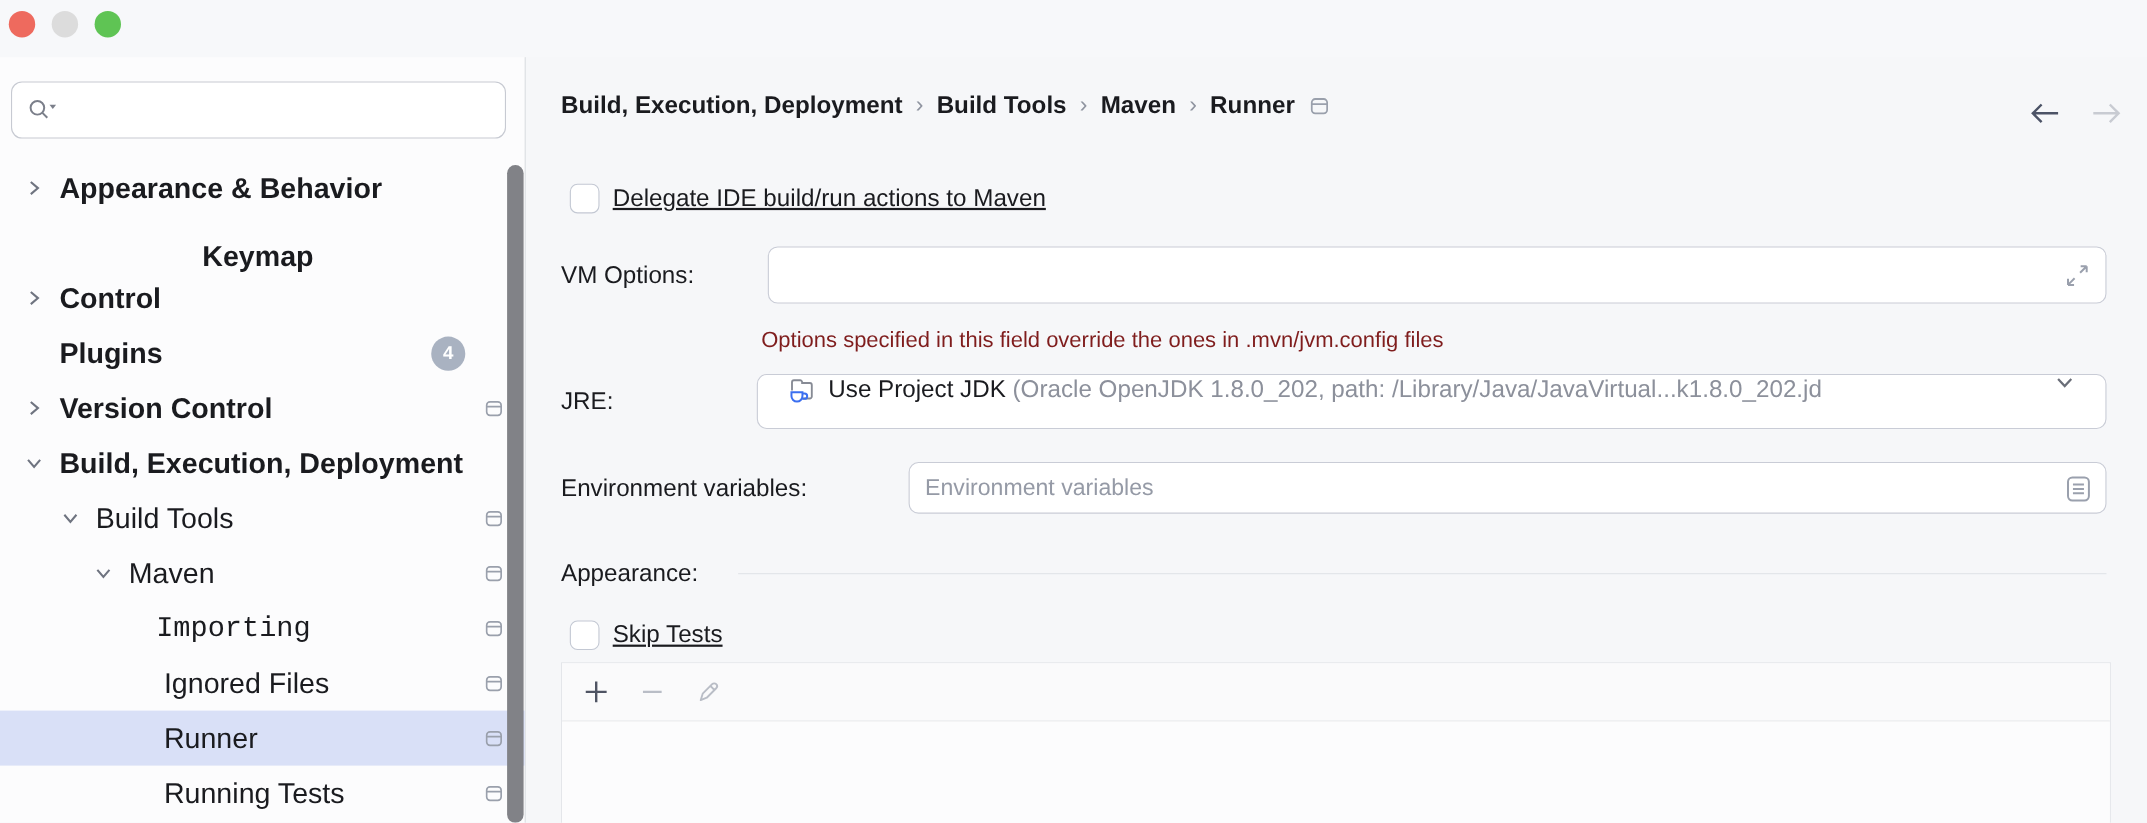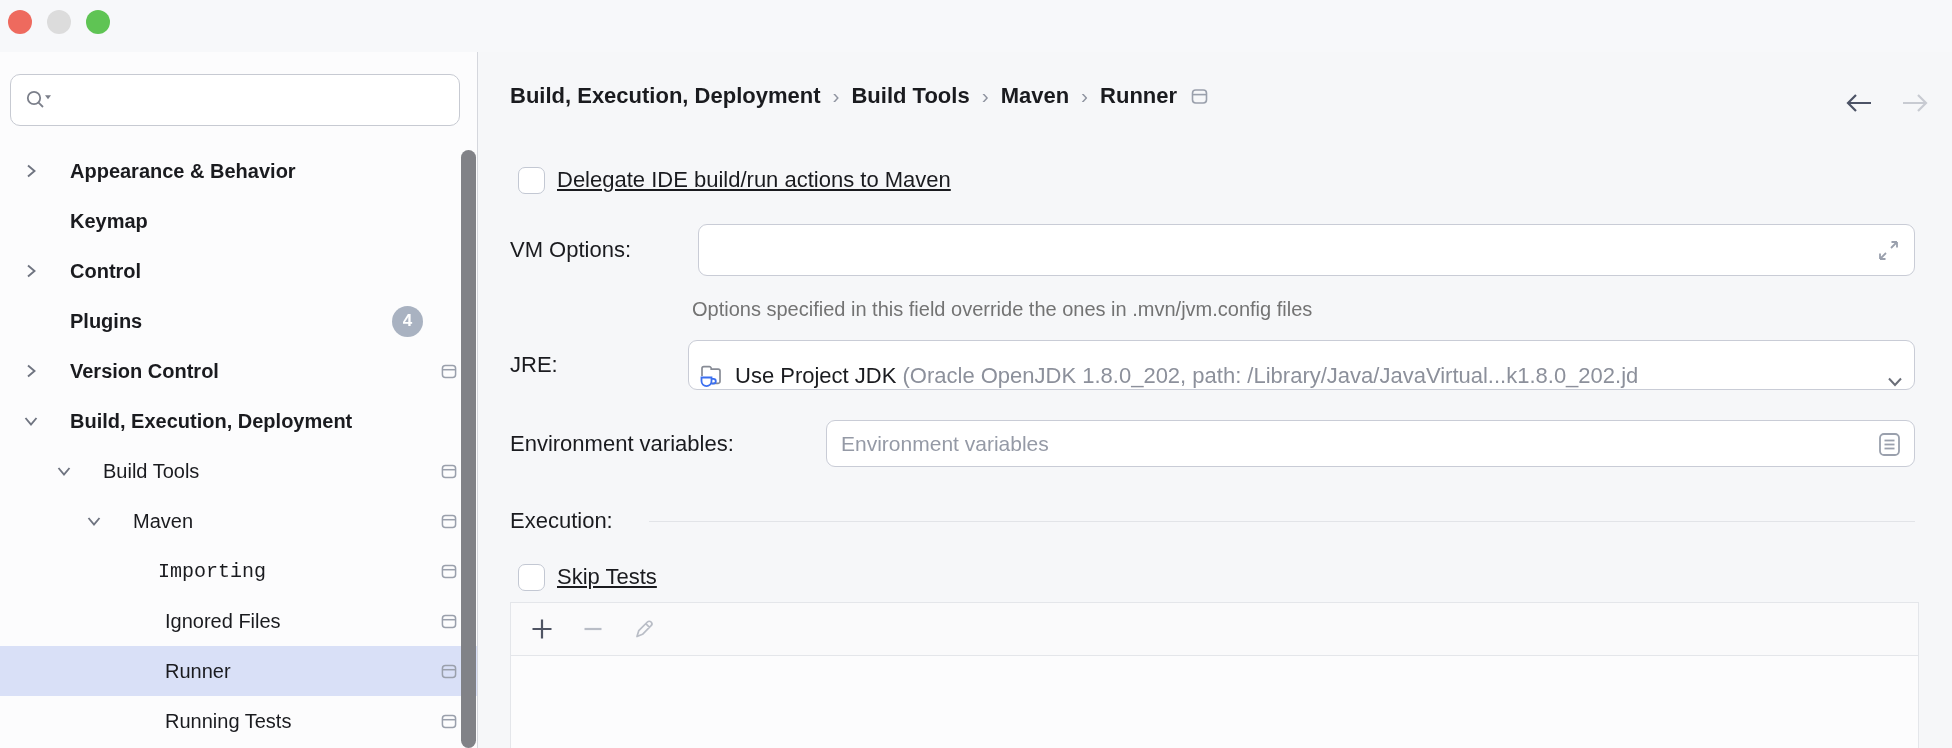--- a/index.html
+++ b/index.html
@@ -21,21 +21,21 @@
   .sidebar { position:relative; width:478px; height:696px; background:#fcfcfd; border-right:1px solid #d5d7dd; flex:none; }
   .main { position:relative; flex:1; height:696px; background:#f6f7f9; }
 
   
   .searchbox { margin:22px 0 0 10px; width:450px; height:52px; background:#fff; border:1px solid #c7cad2; border-radius:10px; display:flex; align-items:center; padding-left:13px; }
   .searchbox input { border:none; outline:none; flex:1; height:100%; font-size:21px; background:transparent; margin-left:8px; font-family:inherit; }
   .tree { margin-top:20px; }
   .trow { height:50px; display:flex; align-items:center; padding-right:20px; cursor:default; }
   .trow.sel { background:#d9e0f7; }
   .chev { width:30px; height:22px; display:flex; align-items:center; justify-content:center; flex:none; }
-  .tlabel { margin-left:24px; font-size:20px; white-space:nowrap; }
+  .tlabel { margin-left:8px; font-size:26px; white-space:nowrap; }
   .tlabel.b { font-weight:700; }
   .sp { flex:1; }
   .badge { width:31px; height:31px; border-radius:50%; background:#a9b2c1; color:#fff; font-size:17px; font-weight:700; display:flex; align-items:center; justify-content:center; flex:none; }
   .mod { width:16px; height:16px; margin-left:18px; flex:none; display:flex; align-items:center; justify-content:center; }
   .vscroll { position:absolute; left:461px; top:98px; bottom:0; width:15px; border-radius:8px; background:#818287; }
 
   
   .mrow { position:absolute; left:32px; right:37px; display:flex; align-items:center; }
   .breadcrumb { top:30px; height:28px; font-size:22px; font-weight:700; }
   .bc-sep { color:#8f94a0; font-weight:400; margin:0 12px; font-size:21px; }
@@ -44,23 +44,23 @@
 
   .ckrow { height:28px;text-decoration:underline; }
   .checkbox { width:27px; height:27px; border:1.6px solid #c3c8d3; border-radius:7px; background:#fff; margin-left:8px; margin-right:12px; flex:none; }
   .cklabel { font-size:22px; }
 
   .flabel { width:178px; flex:none; font-size:22px; color:#1a1b1f; }
   .flabel.wide { width:306px; }
   .field { flex:1; height:52px; background:#fff; border:1px solid #c9ccd6; border-radius:9px; display:flex; align-items:center; padding:0 12px 0 14px;margin-left:10px; }
   .field input { border:none; outline:none; flex:1; font-size:21px; font-family:inherit; background:transparent; color:#1a1b1f; }
   .field input::placeholder { color:#959aa6; }
-  .help { position:absolute; left:214px; top:246px; font-size:20px; color:#737373; }
-
-  .combo { flex:1; height:50px; background:#fff; border:1px solid #c9ccd6; border-radius:9px; display:flex; align-items:flex-end; padding:0 8px; overflow:hidden; }
+  .help { position:absolute; left:214px; top:246px; font-size:20px; color:#7f1d1d; }
+
+  .combo { flex:1; height:50px; background:#fff; border:1px solid #c9ccd6; border-radius:9px; display:flex; align-items:flex-start; padding:0 26px; overflow:hidden; }
   .combo .jtxt { flex:1; overflow:hidden; white-space:nowrap; font-size:22px; margin-left:10px; }
   .jgray { color:#8c909b; }
 
   .sep-line { flex:1; height:1px; background:#e2e4e8; margin-left:36px; }
   .plabel { font-size:22px; }
 
   .panel { position:absolute; left:32px; right:33px; top:550px; height:230px; border:1px solid #e4e6ea; background:#fcfcfd; }
   .ptoolbar { height:53px; background:#fafafb; border-bottom:1px solid #e4e6ea; display:flex; align-items:center; padding-left:16px; }
   .tbtn { width:30px; height:30px; margin-right:21px; display:flex; align-items:center; justify-content:center; background:transparent; border:none; }
   .ptable { height:176px; background:#fcfcfd; }
@@ -98,21 +98,21 @@
           <div class="trow" style="padding-left: 16px;">
             <span class="chev">
               <svg width="20" height="20" viewBox="0 0 20 20">
                 <polyline points="7,4.5 13.5,10 7,15.5" fill="none" stroke="#6f7480" stroke-width="1.9"></polyline>
               </svg>
             </span>
             <span class="tlabel b">Appearance &amp; Behavior</span>
             <span class="sp"></span>
             <span class="mod"></span>
           </div>
-          <div class="trow" style="padding-left: 16px;">
+          <div class="trow" style="padding-left: 4px; flex-direction: column;">
             <span class="chev"></span>
             <span class="tlabel b">Keymap</span>
             <span class="sp"></span>
             <span class="mod"></span>
           </div>
           <div class="trow" style="padding-left: 16px;">
             <span class="chev">
               <svg width="20" height="20" viewBox="0 0 20 20">
                 <polyline points="7,4.5 13.5,10 7,15.5" fill="none" stroke="#6f7480" stroke-width="1.9"></polyline>
               </svg>
@@ -311,21 +311,21 @@
                 <rect x="3" y="4" width="19" height="21" rx="4" fill="none" stroke="#9aa0ad" stroke-width="1.8"></rect>
                 <line x1="7.5" y1="10.5" x2="17.5" y2="10.5" stroke="#9aa0ad" stroke-width="1.8"></line>
                 <line x1="7.5" y1="14.5" x2="17.5" y2="14.5" stroke="#9aa0ad" stroke-width="1.8"></line>
                 <line x1="7.5" y1="18.5" x2="17.5" y2="18.5" stroke="#9aa0ad" stroke-width="1.8"></line>
               </svg>
           </span>
         </div>
       </div>
 
       <div class="mrow" style="top:456px; height:26px">
-        <span class="plabel">Execution:</span>
+        <span class="plabel">Appearance:</span>
         <span class="sep-line"></span>
       </div>
 
       <div class="mrow ckrow" style="top:511px">
         <span class="checkbox"></span>
         <span class="cklabel">Skip Tests</span>
       </div>
 
       <div class="panel">
         <div class="ptoolbar">

